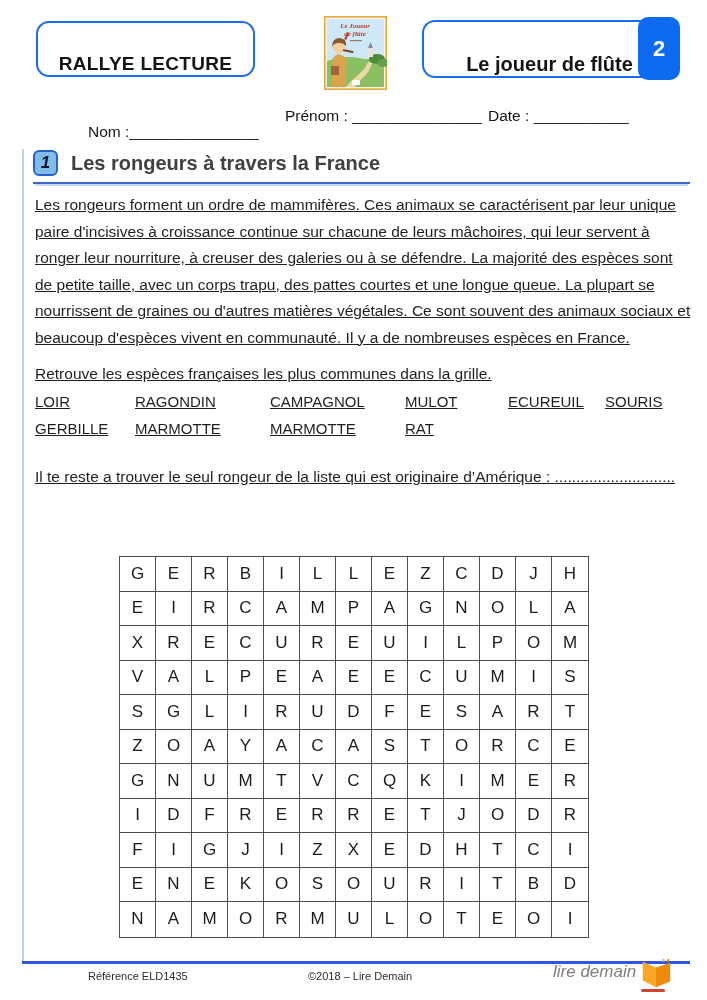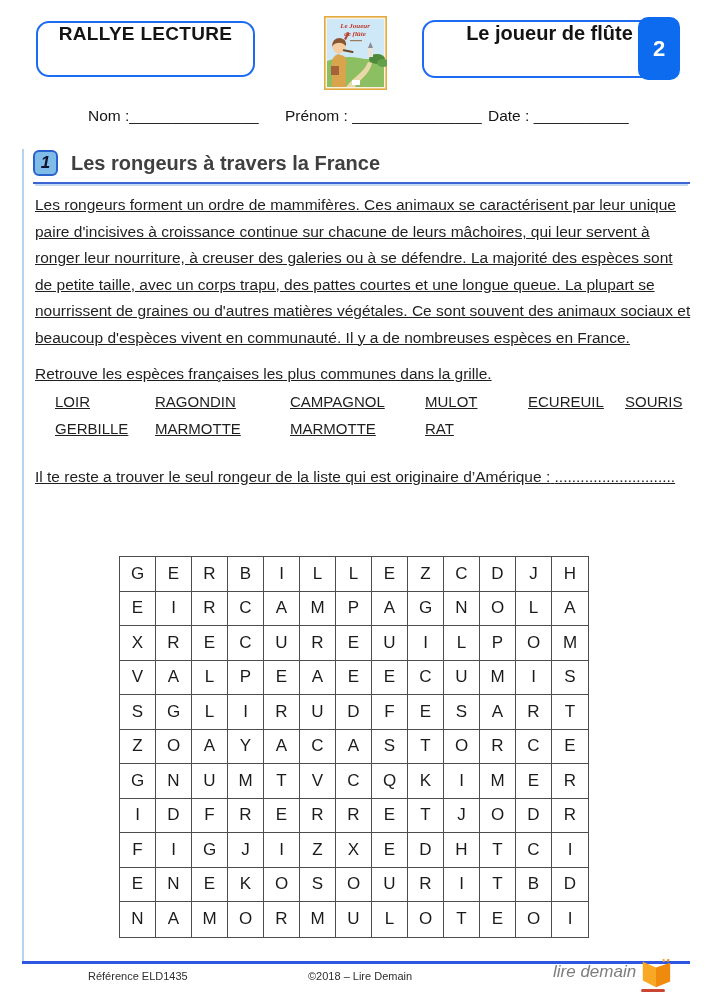--- a/index.html
+++ b/index.html
@@ -3,36 +3,36 @@
 <meta charset="utf-8">
 <style>
   html,body { margin:0; padding:0; background:#ffffff; }
   .page {
     position:relative; width:707px; height:1000px; background:#ffffff;
     font-family:"Liberation Sans", sans-serif; color:#1f1f1f; overflow:hidden;
   }
   
   .hbox {
     position:absolute; background:#fff; border:2.5px solid #1d6bf3;
-    border-radius:13px; display:flex; align-items:flex-start; justify-content:center;
+    border-radius:13px; display:flex; align-items:flex-end; justify-content:center;
     box-sizing:border-box;
   }
   #rallye-box { left:36px; top:21px; width:219px; height:56px;
     font-size:19px; font-weight:bold; letter-spacing:.3px; color:#141414; }
   #title-box { left:422px; top:20px; width:236px; height:58px;
     font-size:20px; font-weight:bold; color:#141414; padding-right:14px;padding-left:33px; }
   #page-tab {
     position:absolute; left:638px; top:17px; width:42px; height:63px;
     background:#0d6bf0; border-radius:10px; color:#fff; font-size:22px;
     font-weight:bold; display:flex; align-items:center; justify-content:center; z-index:2;
   }
   #book-cover { position:absolute; left:324px; top:16px; width:63px; height:74px; }
   
   .id-item { position:absolute; top:107px; font-size:15.5px; color:#161616; white-space:nowrap; }
-  #id-nom { left:88px; } #id-prenom { left:285px; } #id-date { left:488px; }
+  #id-nom { left:88px;margin-top:16px; } #id-prenom { left:285px; } #id-date { left:488px; }
   .blank { letter-spacing:0; }
   
   #left-rule { position:absolute; left:22px; top:149px; width:2px; height:814px; background:#b7d4ee; }
   #footer-rule { position:absolute; left:22px; top:961px; width:668px; height:3px; background:#2f55e3; }
   
   #section-head {
     position:absolute; left:33px; top:150px; width:657px;
     border-bottom:2px solid #3c63d2; box-shadow:0 4px 0 -2px #c3daf2;
     padding-bottom:6px; display:flex; align-items:center; gap:13px;
   }
@@ -40,21 +40,21 @@
     width:25px; height:26px; background:#7fbde8; border:2px solid #2a62cc;
     border-radius:6px; display:flex; align-items:center; justify-content:center;
     font-style:italic; font-weight:bold; font-size:17px; color:#10142e; box-sizing:border-box;
   }
   .section-title { font-weight:bold; font-size:20px; color:#404040; }
   
   #content { position:absolute; left:35px; top:192px; width:656px; font-size:15.5px; line-height:26.5px;text-decoration:underline; }
   #instruction { margin-top:10px; }
   .words-grid {
     display:grid; grid-template-columns:100px 135px 135px 103px 97px 1fr;
-    font-size:15px; line-height:27px;margin-left:20px;
+    font-size:15px; line-height:27px;
   }
   #question-line { margin-top:22px; white-space:nowrap; }
   
   #wordsearch {
     position:absolute; left:119px; top:556px;
     display:grid; grid-template-columns:repeat(13,36px); grid-auto-rows:34.5px;
     border:1.5px solid #4d4d4d;
   }
   .ws-cell {
     border-right:1px solid #4d4d4d; border-bottom:1px solid #4d4d4d;

